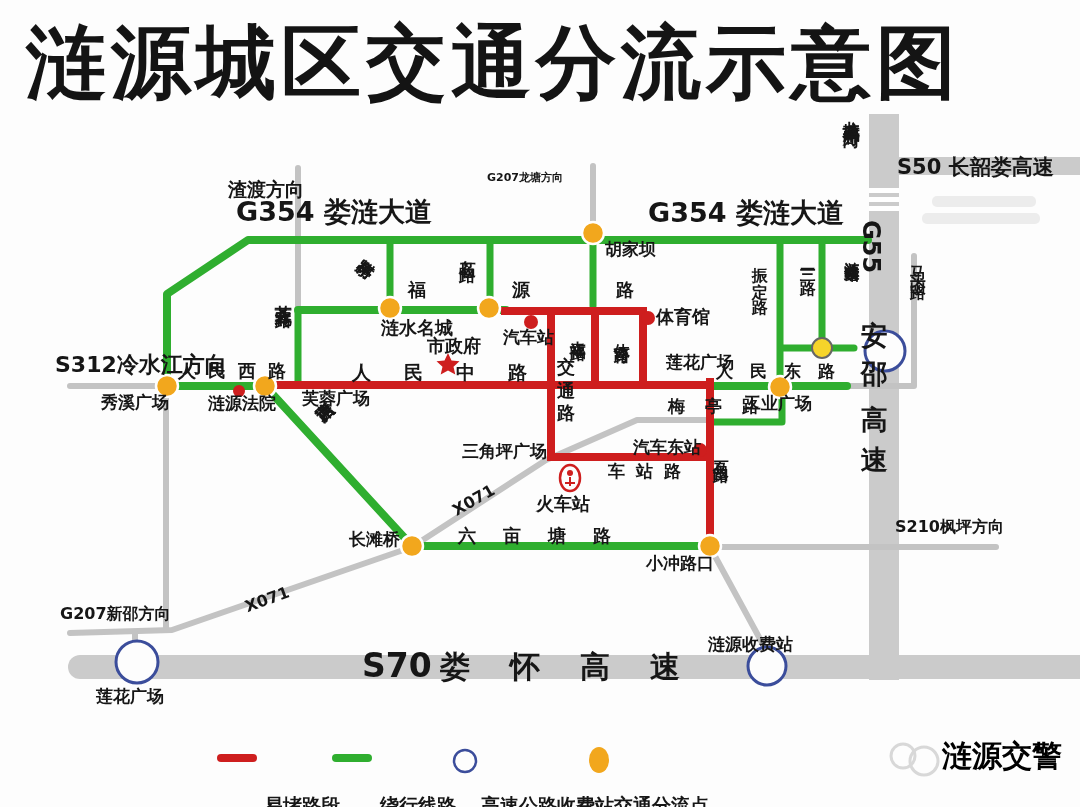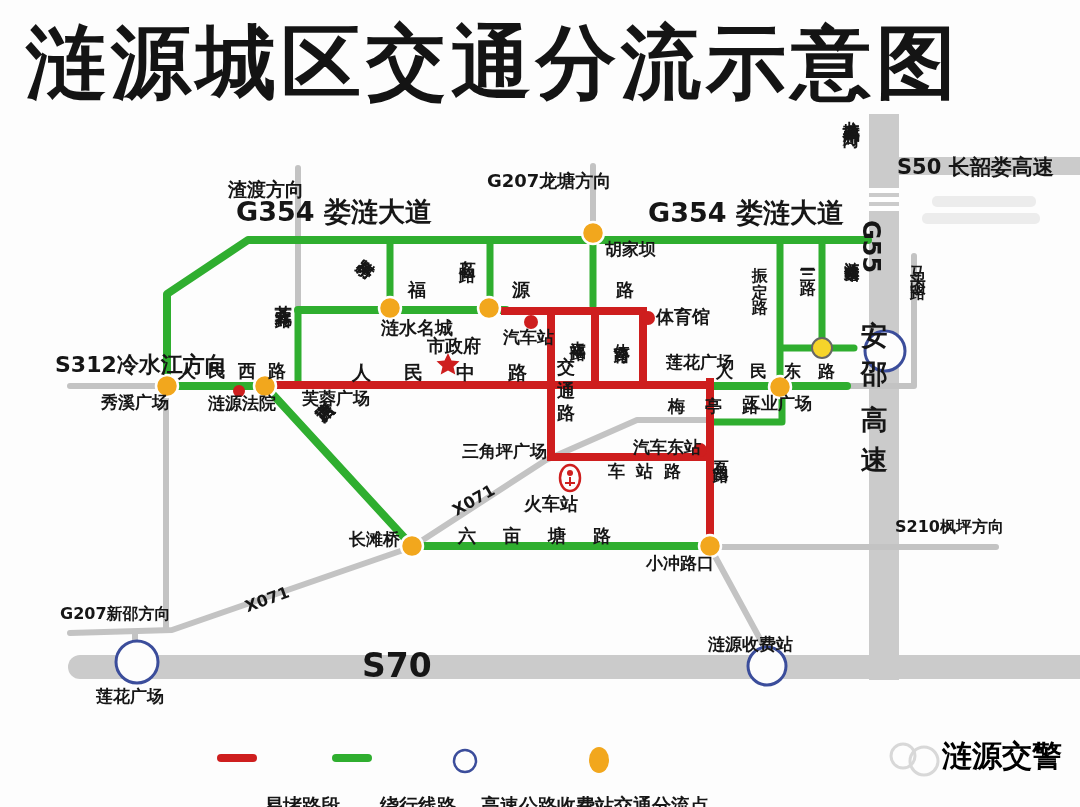--- a/index.html
+++ b/index.html
@@ -114,21 +114,21 @@
     <ellipse cx="599" cy="760" rx="10" ry="13" fill="#f2a71d"></ellipse>
 
     <g fill="none" stroke="#d8d8d8" stroke-width="3">
       <circle cx="903" cy="756" r="12"></circle>
       <circle cx="924" cy="761" r="14"></circle>
     </g>
   </svg>
 
   <div class="lbl" style="left:228px;top:180px;font-size:19px">渣渡方向</div>
   <div class="lbl" style="left:236px;top:198px;font-size:27px">G354 娄涟大道</div>
-  <div class="lbl" style="left:487px;top:172px;font-size:18px">G207龙塘方向</div>
+  <div class="lbl" style="left:487px;top:172px;font-size:11px">G207龙塘方向</div>
   <div class="lbl" style="left:648px;top:199px;font-size:27px">G354 娄涟大道</div>
   <div class="lbl v" style="left:842px;top:107px;font-size:17px;letter-spacing:2px">龙塘南风方向</div>
   <div class="lbl" style="left:897px;top:156px;font-size:21px">S50 长韶娄高速</div>
   <div class="lbl" style="left:605px;top:241px;font-size:17px">胡家坝</div>
   <div class="lbl v rot" style="left:372px;top:246px;font-size:17px;transform:rotate(38deg)">树亭路</div>
   <div class="lbl v" style="left:458px;top:246px;font-size:17px;letter-spacing:3px">岛石路</div>
   <div class="lbl" style="left:408px;top:281px;font-size:18px;letter-spacing:86px">福源路</div>
   <div class="lbl" style="left:381px;top:319px;font-size:18px">涟水名城</div>
   <div class="lbl" style="left:427px;top:337px;font-size:18px">市政府</div>
   <div class="lbl" style="left:503px;top:329px;font-size:17px">汽车站</div>
@@ -140,41 +140,42 @@
   <div class="lbl" style="left:101px;top:394px;font-size:17px">秀溪广场</div>
   <div class="lbl" style="left:208px;top:395px;font-size:17px">涟源法院</div>
   <div class="lbl" style="left:302px;top:390px;font-size:17px">芙蓉广场</div>
   <div class="lbl" style="left:352px;top:363px;font-size:19px;letter-spacing:33px">人民中路</div>
   <div class="lbl v" style="left:556px;top:342px;font-size:18px;letter-spacing:24px">交通路</div>
   <div class="lbl v" style="left:569px;top:328px;font-size:16px;letter-spacing:2px">幸福路</div>
   <div class="lbl v" style="left:613px;top:330px;font-size:16px;letter-spacing:2px">体育路</div>
   <div class="lbl v rot" style="left:302px;top:402px;font-size:17px;transform:rotate(-44deg)">六亩塘路</div>
   <div class="lbl" style="left:462px;top:443px;font-size:17px">三角坪广场</div>
   <div class="lbl rot" style="left:450px;top:505px;font-size:16px;transform:rotate(-30deg)">X071</div>
-  <div class="lbl" style="left:524px;top:495px;font-size:18px">火车站</div>
+  <div class="lbl" style="left:536px;top:495px;font-size:18px">火车站</div>
   <div class="lbl" style="left:608px;top:463px;font-size:17px;letter-spacing:11px">车站路</div>
   <div class="lbl" style="left:633px;top:439px;font-size:17px">汽车东站</div>
   <div class="lbl" style="left:668px;top:398px;font-size:17px;letter-spacing:20px">梅亭路</div>
   <div class="lbl" style="left:744px;top:395px;font-size:17px">工业广场</div>
   <div class="lbl v" style="left:712px;top:448px;font-size:16px;letter-spacing:2px">石马山路</div>
   <div class="lbl" style="left:716px;top:363px;font-size:17px;letter-spacing:17px">人民东路</div>
   <div class="lbl v" style="left:751px;top:254px;font-size:16px;letter-spacing:16px">振定路</div>
   <div class="lbl v" style="left:799px;top:255px;font-size:16px;letter-spacing:6px">三一路</div>
   <div class="lbl v" style="left:843px;top:250px;font-size:15px;letter-spacing:1px">涟源东收费站</div>
   <div class="lbl vlat" style="left:858px;top:220px;font-size:24px">G55</div>
   <div class="lbl v" style="left:860px;top:298px;font-size:27px;letter-spacing:42px">安邵高速</div>
   <div class="lbl v" style="left:909px;top:253px;font-size:16px;letter-spacing:6px">马头山路</div>
   <div class="lbl" style="left:895px;top:519px;font-size:16px">S210枫坪方向</div>
   <div class="lbl" style="left:646px;top:555px;font-size:17px">小冲路口</div>
   <div class="lbl" style="left:458px;top:527px;font-size:18px;letter-spacing:27px">六亩塘路</div>
   <div class="lbl" style="left:349px;top:531px;font-size:17px">长滩桥</div>
   <div class="lbl rot" style="left:243px;top:600px;font-size:16px;transform:rotate(-20deg)">X071</div>
   <div class="lbl" style="left:60px;top:606px;font-size:16px">G207新邵方向</div>
   <div class="lbl" style="left:96px;top:688px;font-size:17px">莲花广场</div>
   <div class="lbl" style="left:362px;top:649px;font-size:33px">S70</div>
+  <div class="lbl" style="left:440px;top:651px;font-size:30px;letter-spacing:40px">娄怀高速</div>
   <div class="lbl" style="left:708px;top:636px;font-size:17px">涟源收费站</div>
 
   <div class="lbl legend-lbl" style="left:264px;top:748px">易堵路段</div>
   <div class="lbl legend-lbl" style="left:380px;top:748px">绕行线路</div>
   <div class="lbl legend-lbl" style="left:481px;top:748px">高速公路收费站</div>
   <div class="lbl legend-lbl" style="left:614px;top:748px">交通分流点</div>
 
   <div class="lbl wm" style="left:942px;top:740px;font-size:30px">涟源交警</div>
 
 </div>

